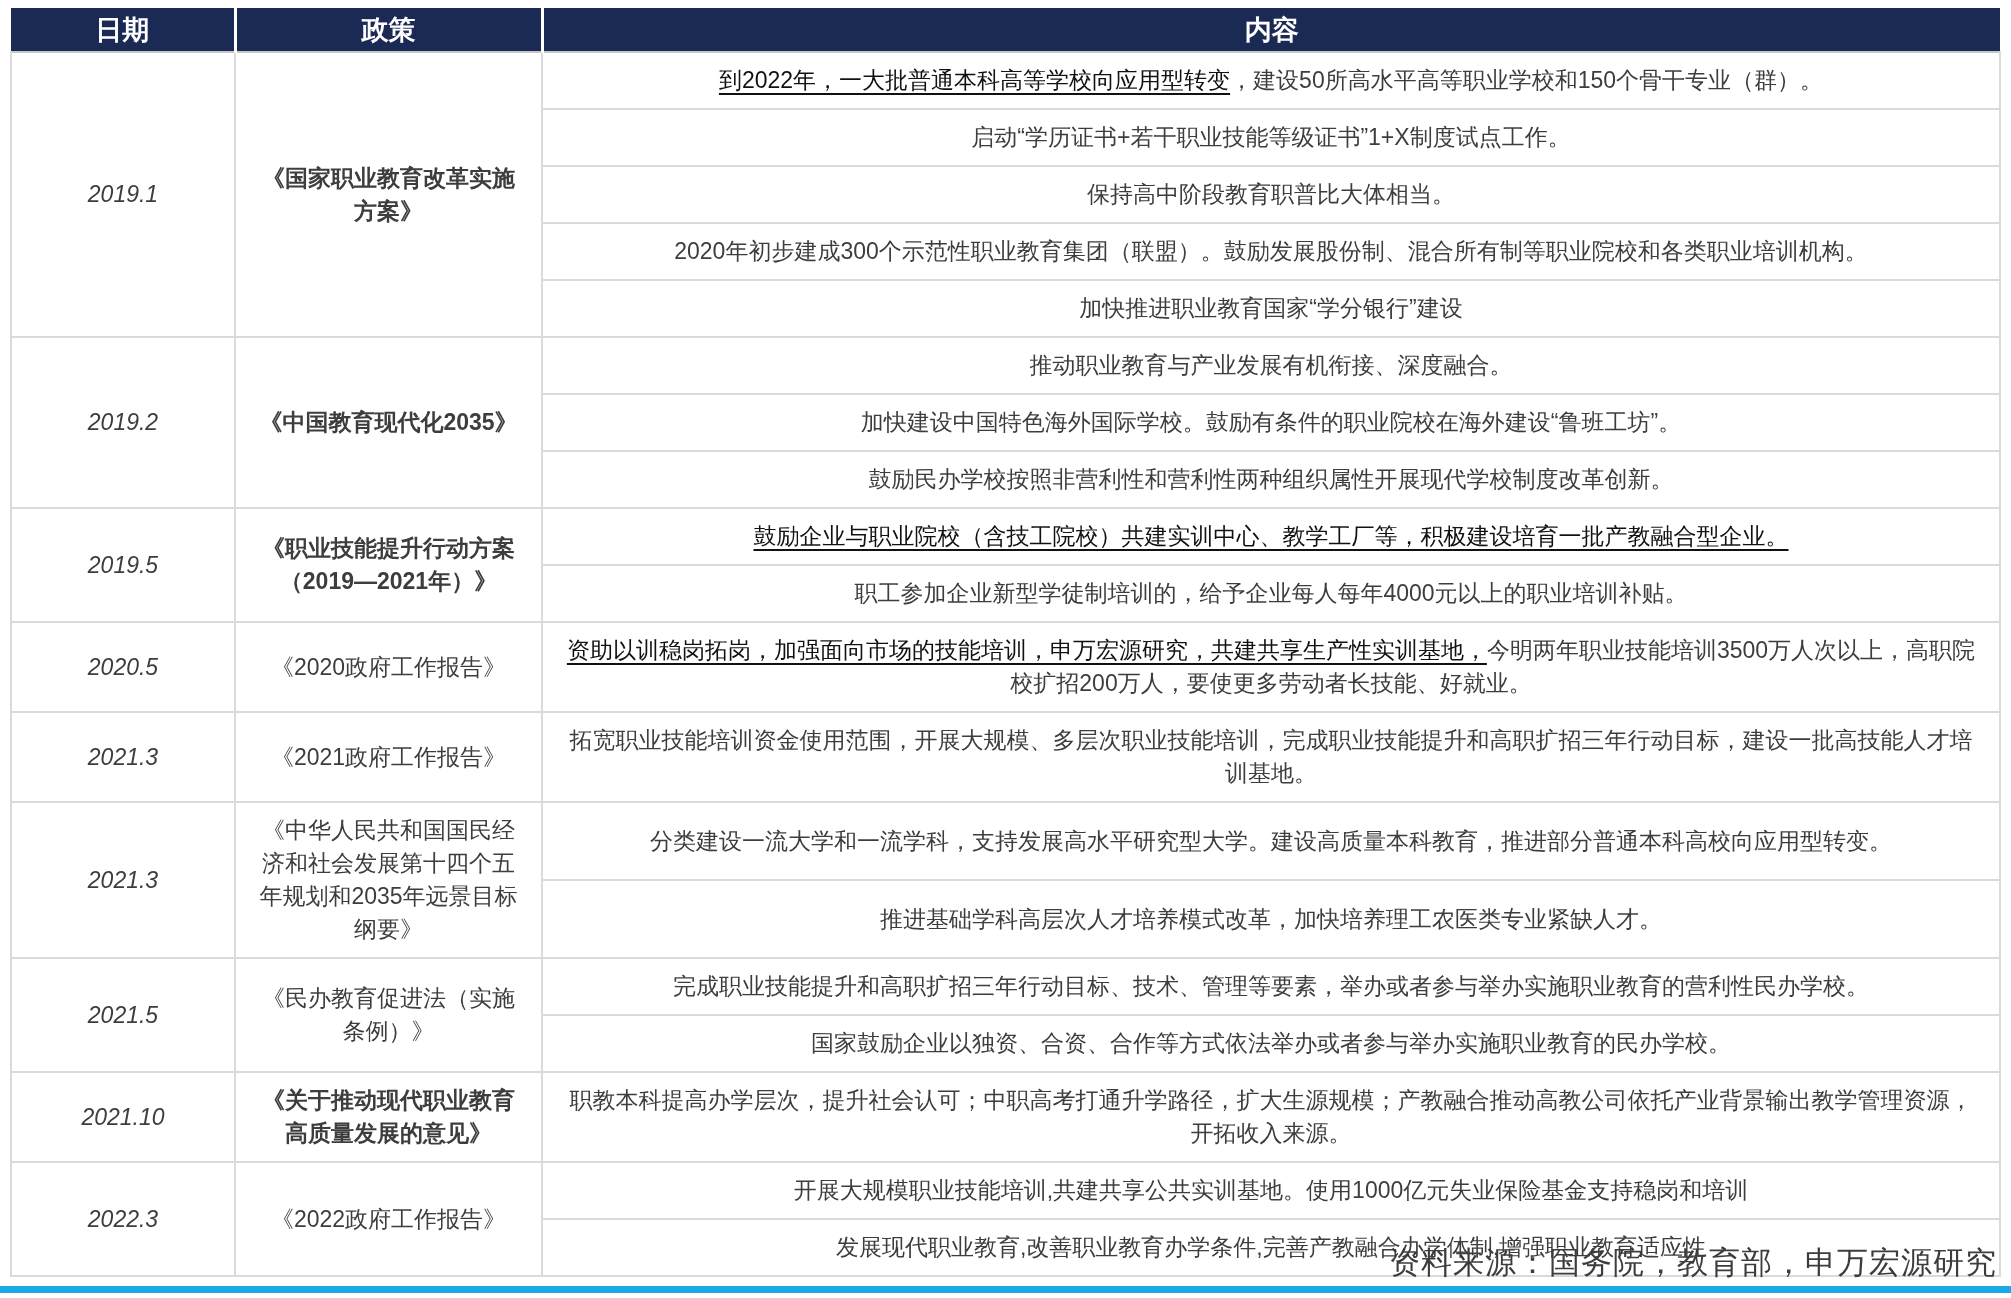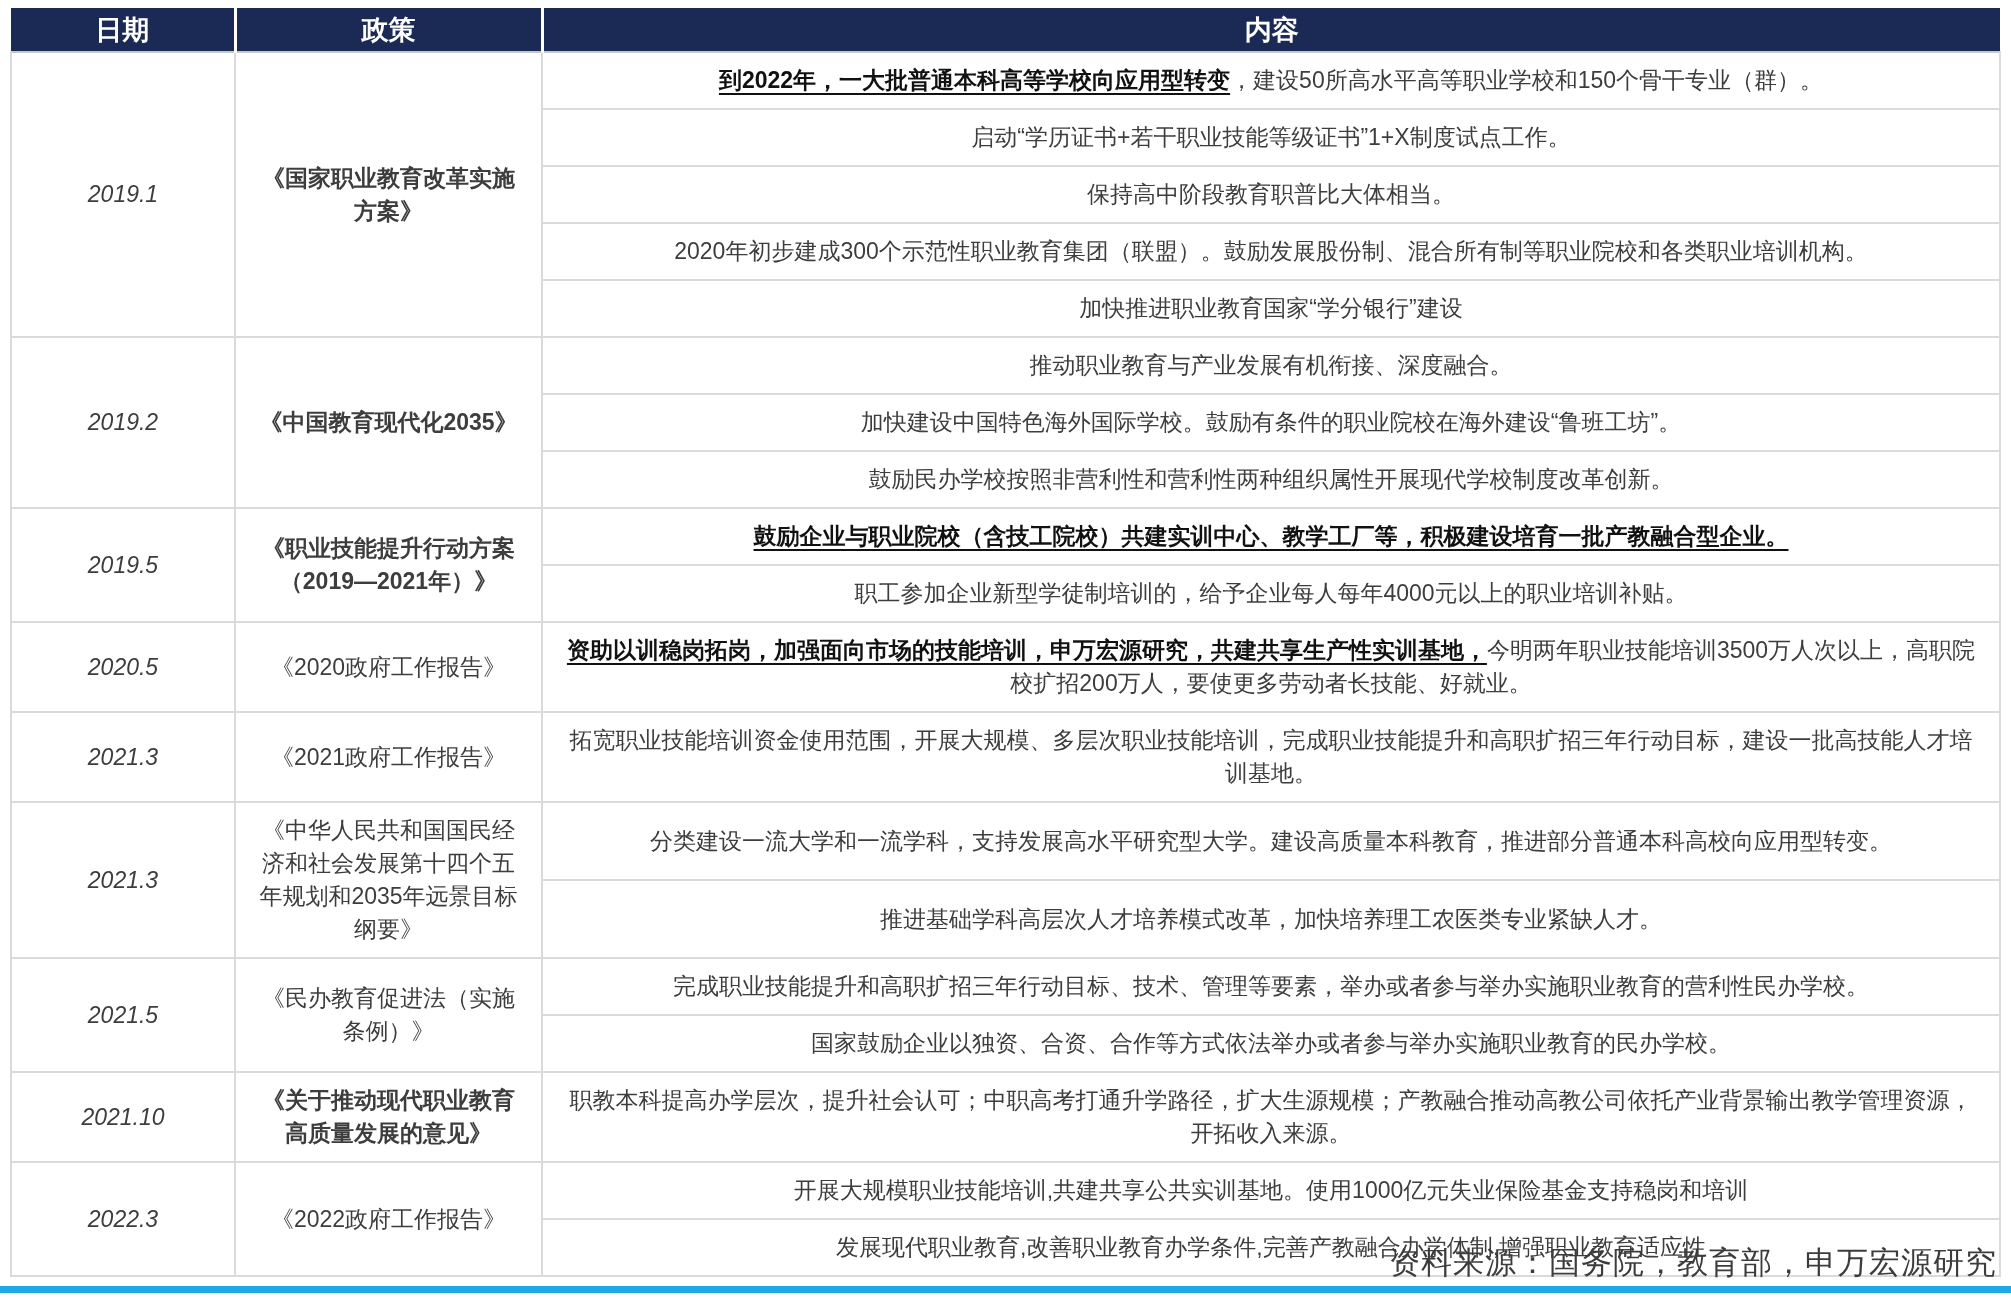--- a/index.html
+++ b/index.html
@@ -45,21 +45,21 @@
     line-height: 33px;
     padding: 11px 16px;
     color: #3d3d3d;
   }
   tr.block-start td { border-top: 2px solid #c7c7c7; }
   .date-cell { color: #4a4a4a; font-style: italic; }
   .policy-cell { color: #262626; border-radius: 16px; }
   .policy-cell.bold { font-weight: 700; }
   .content-cell { color: #3d3d3d; }
   .hl {
-    font-weight: 700;
+    font-weight: 400;
     color: #111111;
     text-decoration: underline;
     text-underline-offset: 5px;
   }
   .footer {
     position: absolute;
     right: 14px;
     top: 1242px;
     font-size: 31px;
     color: #3c3c3c;

